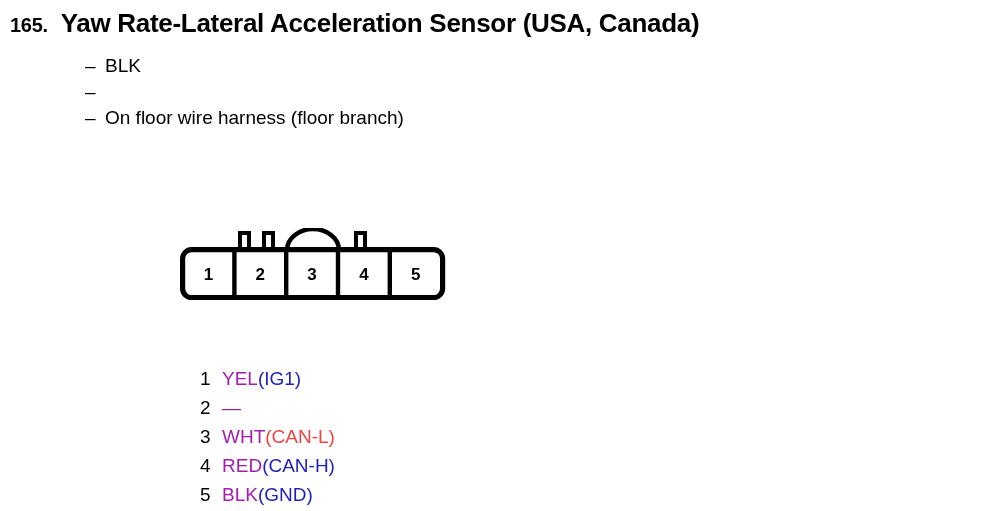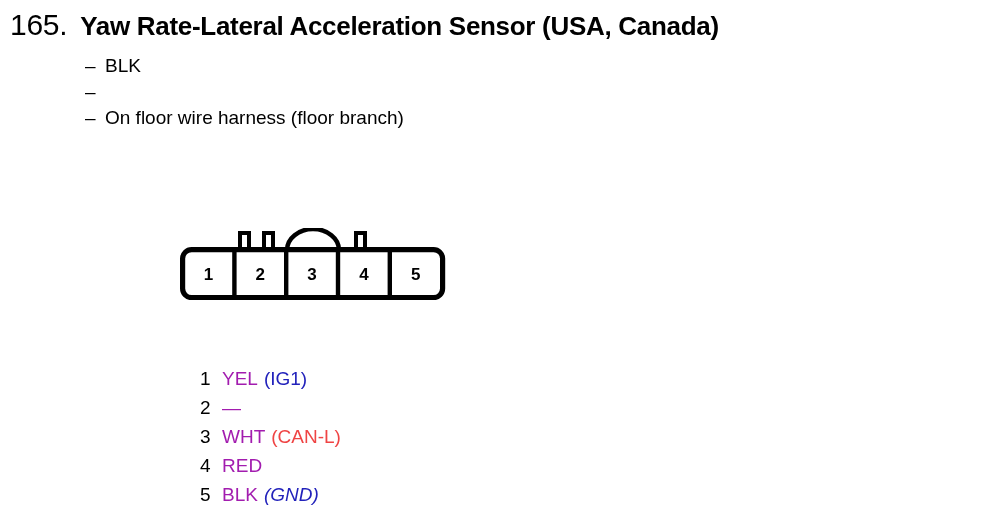--- a/index.html
+++ b/index.html
@@ -20,22 +20,22 @@
   
   .title-row {
     position: absolute;
     left: 10px;
     top: 8px;
     display: flex;
     align-items: baseline;
     white-space: nowrap;
   }
   .title-number {
-    font-size: 30px;
-    font-weight: normal;
+    font-size: 20px;
+    font-weight: bold;
     letter-spacing: -0.3px;
   }
   .title-text {
     font-size: 26px;
     font-weight: bold;
     margin-left: 13px;
     letter-spacing: -0.3px;
   }
 
   
@@ -89,21 +89,21 @@
     white-space: nowrap;
   }
   .pin-num {
     width: 22px;
     flex: 0 0 22px;
   }
   .pin-wire {
     color: #a21caf;
   }
   .pin-signal {
-    margin-left: 6px;
+    margin-left: 0;
   }
 </style>
 </head>
 <body>
 
 <div class="title-row">
   <span class="title-number">165.</span>
   <span class="title-text">Yaw Rate-Lateral Acceleration Sensor (USA, Canada)</span>
 </div>
 
@@ -161,19 +161,20 @@
     <span class="pin-signal" style="color: rgb(34, 34, 187);"></span>
   </div>
   <div class="pin-row">
     <span class="pin-num">3</span>
     <span class="pin-wire">WHT</span>
     <span class="pin-signal" style="color: #ef4444;">(CAN-L)</span>
   </div>
   <div class="pin-row">
     <span class="pin-num">4</span>
     <span class="pin-wire">RED</span>
+    <span class="pin-signal" style="color: rgb(34, 34, 187);">(CAN-H)</span>
   </div>
   <div class="pin-row">
     <span class="pin-num">5</span>
     <span class="pin-wire">BLK</span>
-    <span class="pin-signal" style="color: rgb(34, 34, 187); font-style: italic;">(GND)</span>
+    <span class="pin-signal" style="color: rgb(34, 34, 187);">(GND)</span>
   </div>
 </div>
 
 </body></html>

